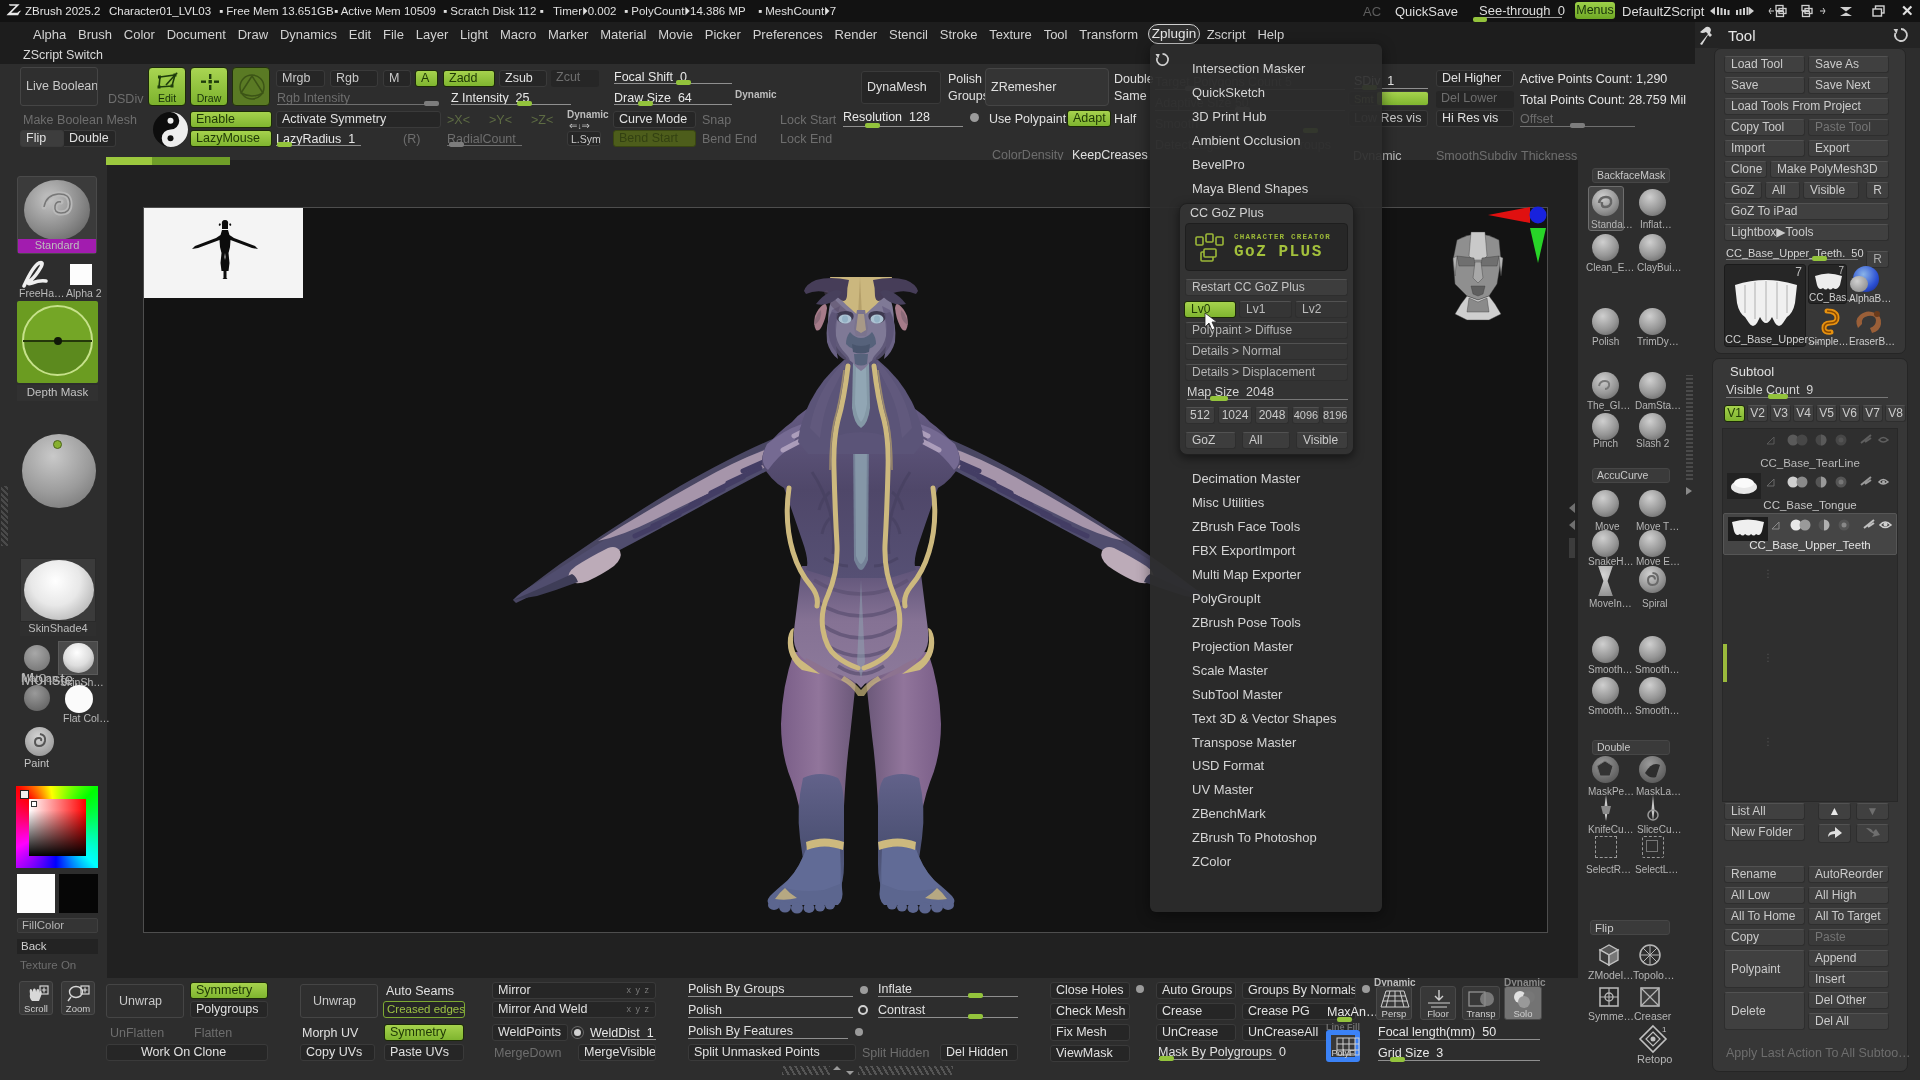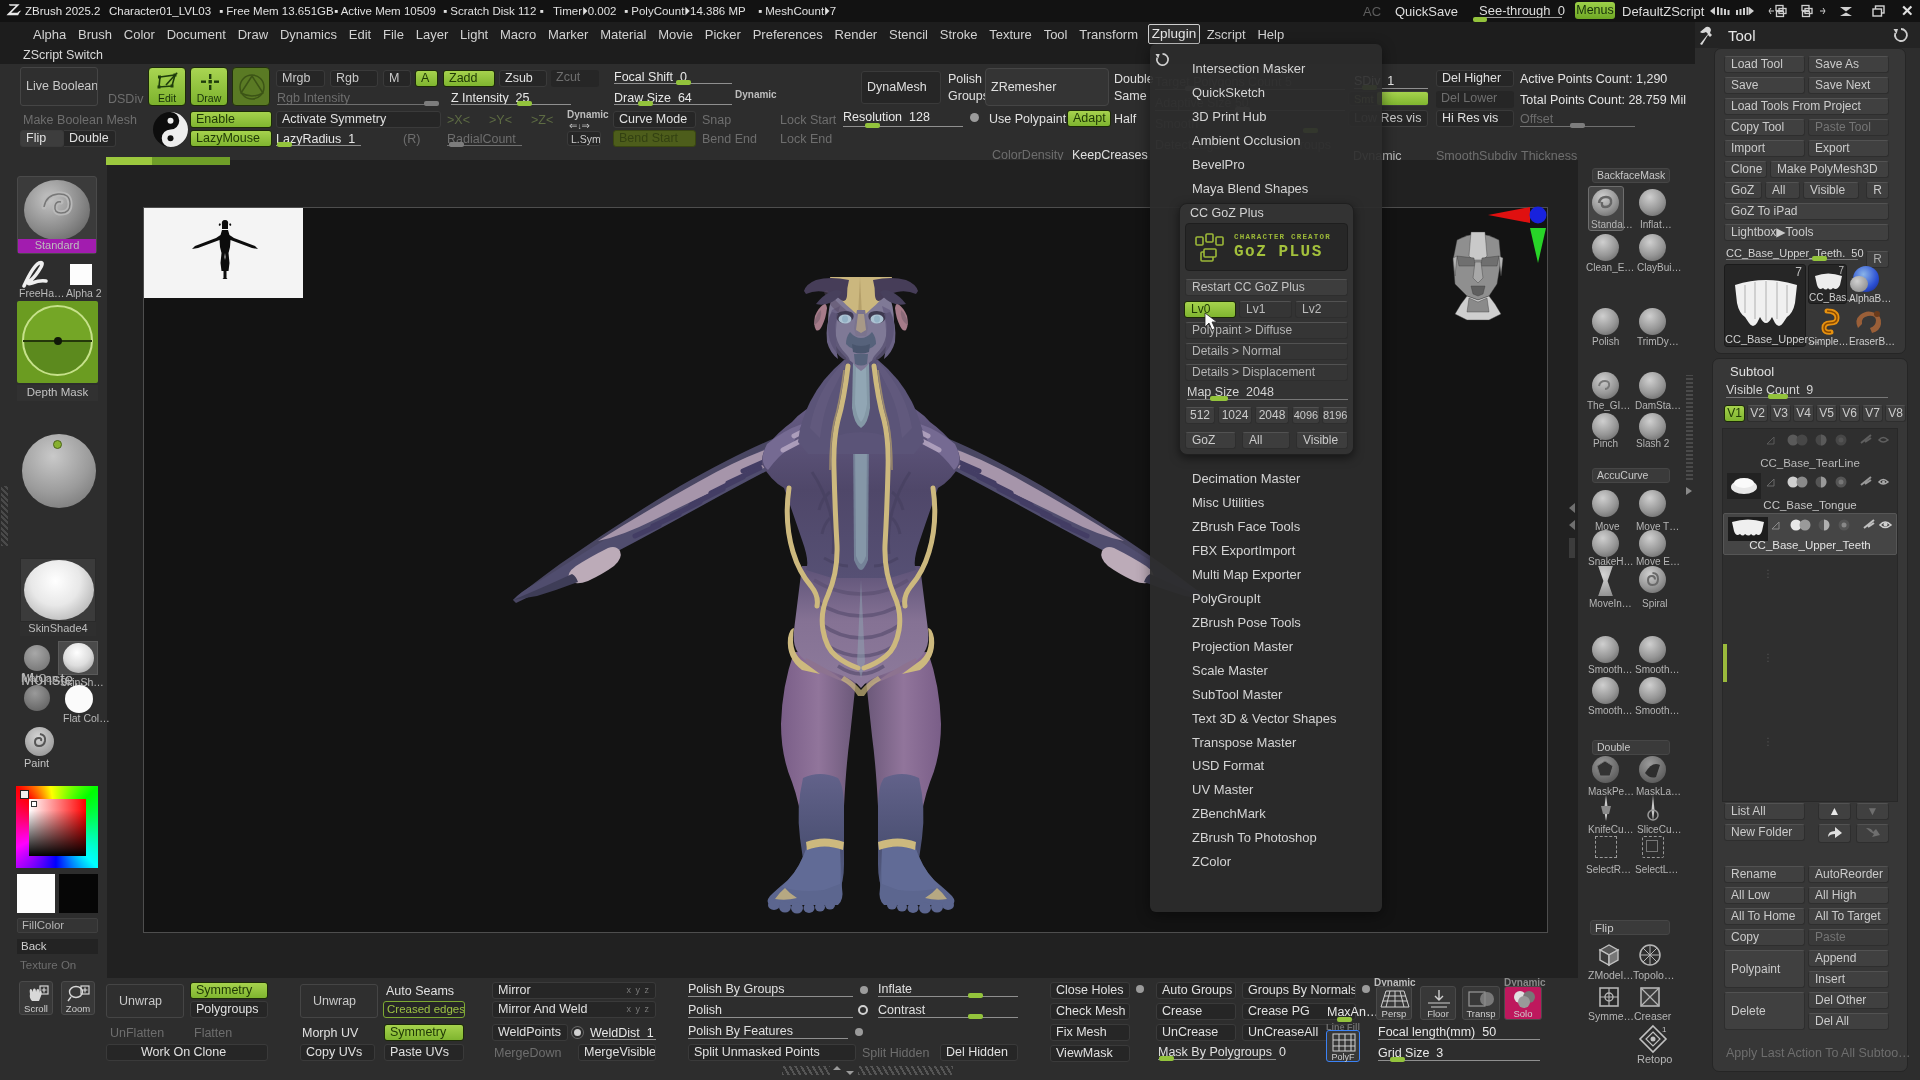--- a/index.html
+++ b/index.html
@@ -94,21 +94,21 @@
     <span>Render</span>
     <span>Stencil</span>
     <span>Stroke</span>
     <span>Texture</span>
     <span>Tool</span>
     <span>Transform</span>
     <span style="visibility:hidden;width:45px">Z</span>
     <span>Zscript</span>
     <span>Help</span>
   </div>
-<div class="a" style="left:1148px;top:24px;width:52px;height:20px;background:#2e2e2e;border:1px solid #cfcfcf;border-radius:2px;color:#e8e8e8;font-size:13.5px;text-align:center;line-height:18px">Zplugin</div>
+<div class="a" style="left:1148px;top:24px;width:52px;height:20px;background:#2e2e2e;border:1px solid #cfcfcf;border-radius:10px;color:#e8e8e8;font-size:13.5px;text-align:center;line-height:18px">Zplugin</div>
 <div class="t" style="left:23px;top:48px;font-size:12.5px;color:#dadada">ZScript Switch</div>
 
 <div class="a" style="left:0;top:64px;width:1695px;height:96px;background:#2d2d2d"></div>
 
 <div class="sb" style="left:20px;top:67px;width:78px;height:39px;line-height:37px;background:#2f2f2f;border-color:#454545">Live Boolean</div>
 <div class="t dim" style="left:108px;top:92px">DSDiv</div>
 <div class="t dim" style="left:23px;top:113px">Make Boolean Mesh</div>
 <div class="sb" style="left:20px;top:130px;width:44px;height:17px;background:#3d3d3d;color:#e0e0e0">Flip</div>
 <div class="sb" style="left:64px;top:130px;width:52px;height:17px;color:#e0e0e0;border-left:none;border-radius:0 3px 3px 0">Double</div>
 
@@ -948,30 +948,30 @@
 <div style="position:absolute;left:0;right:0;bottom:0;text-align:center;font-size:9.5px;color:#cfcfcf">Floor</div>
   </div>
 <div class="a" style="left:1462px;top:986px;width:38px;height:34px;background:#383838;border:1px solid #4a4a4a;border-radius:3px">
 <svg style="left:4px;top:3px" width="30" height="19" viewBox="0 0 30 19">
       <rect x="2" y="2" width="16" height="14" fill="none" stroke="#999" stroke-width="1.2"></rect>
       <circle cx="20" cy="9" r="7" fill="#8a8a8a" opacity="0.8"></circle>
     </svg>
 <div style="position:absolute;left:0;right:0;bottom:0;text-align:center;font-size:9.5px;color:#cfcfcf">Transp</div>
   </div>
 <div class="t" style="left:1504px;top:977px;font-size:10px;font-weight:bold;color:#8a8a8a">Dynamic</div>
-<div class="a" style="left:1504px;top:986px;width:38px;height:34px;background:#be185d;border:1px solid #4a4a4a;border-radius:3px">
+<div class="a" style="left:1504px;top:986px;width:38px;height:34px;background:#737373;border:1px solid #4a4a4a;border-radius:3px">
 <svg style="left:5px;top:2px" width="28" height="20" viewBox="0 0 28 20">
       <circle cx="10" cy="8" r="6" fill="#e0e0e0"></circle>
       <circle cx="19" cy="8" r="6" fill="#777"></circle>
       <circle cx="14" cy="13" r="6" fill="#999"></circle>
     </svg>
 <div style="position:absolute;left:0;right:0;bottom:0;text-align:center;font-size:9.5px;color:#cfcfcf">Solo</div>
   </div>
 <div class="t dim" style="left:1326px;top:1022px;font-size:9px;font-weight:bold">Line Fill</div>
-<div class="a" style="left:1326px;top:1030px;width:34px;height:32px;background:#383838;border:1px solid #3b82f6;border-radius:3px">
+<div class="a" style="left:1326px;top:1030px;width:34px;height:32px;background:#383838;border:5px solid #3b82f6;border-radius:3px">
 <svg style="left:5px;top:2px" width="24" height="19" viewBox="0 0 24 19">
       <g stroke="#d0d0d0" stroke-width="1" fill="none">
         <rect x="1" y="1" width="22" height="17"></rect>
         <path d="M1 7 H23 M1 13 H23 M7 1 V18 M13 1 V18 M19 1 V18"></path>
       </g>
     </svg>
 <div style="position:absolute;left:0;right:0;bottom:-1px;text-align:center;font-size:9px;color:#cfcfcf">PolyF</div>
   </div>
 <div class="t" style="left:1378px;top:1025px;color:#e8e8e8">Focal length(mm)&nbsp;&nbsp;50</div>
 <div class="ln" style="left:1378px;top:1039px;width:162px"></div>

